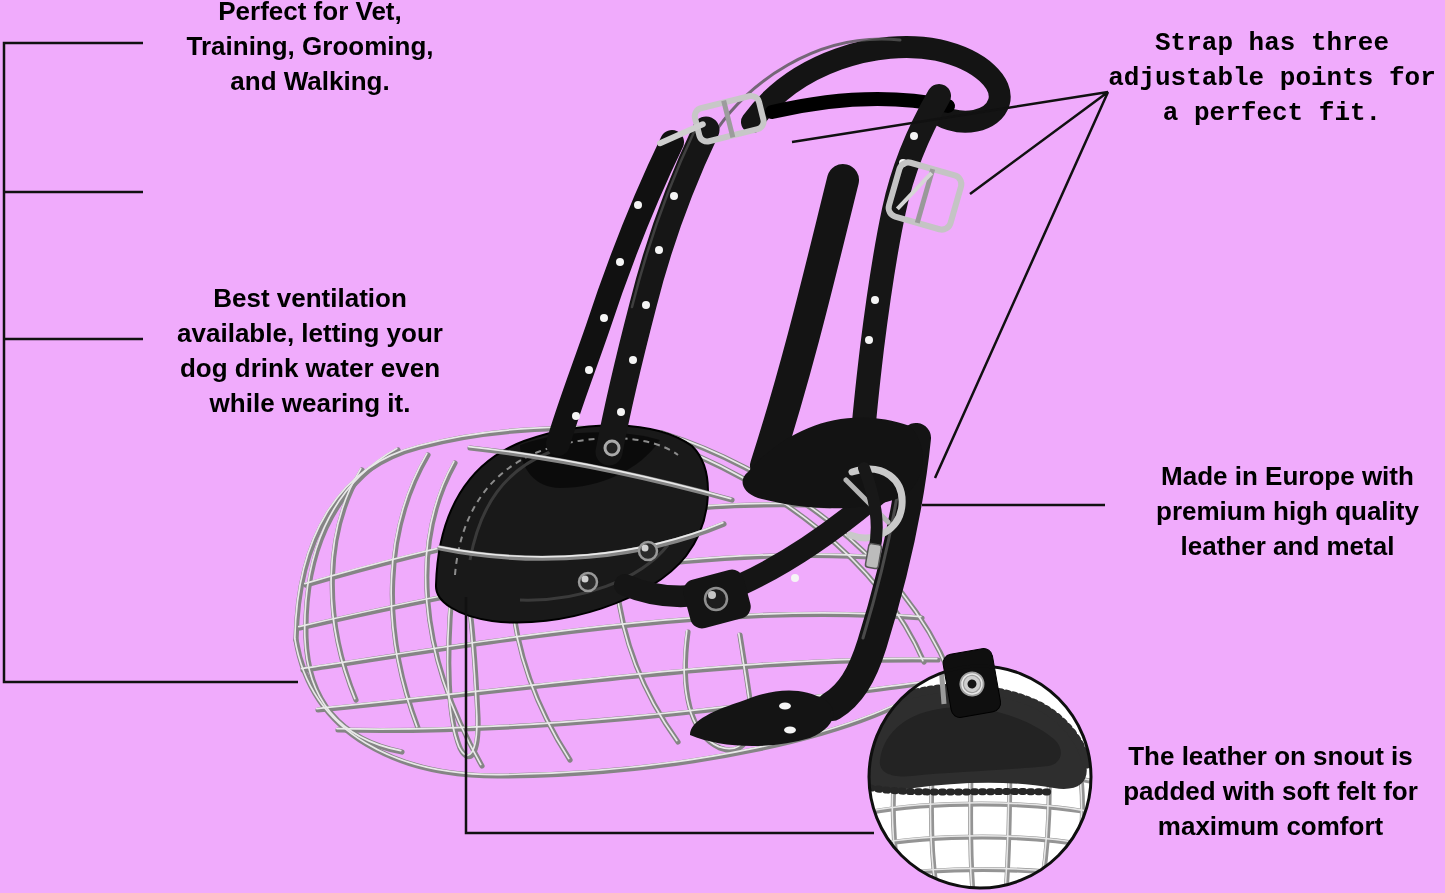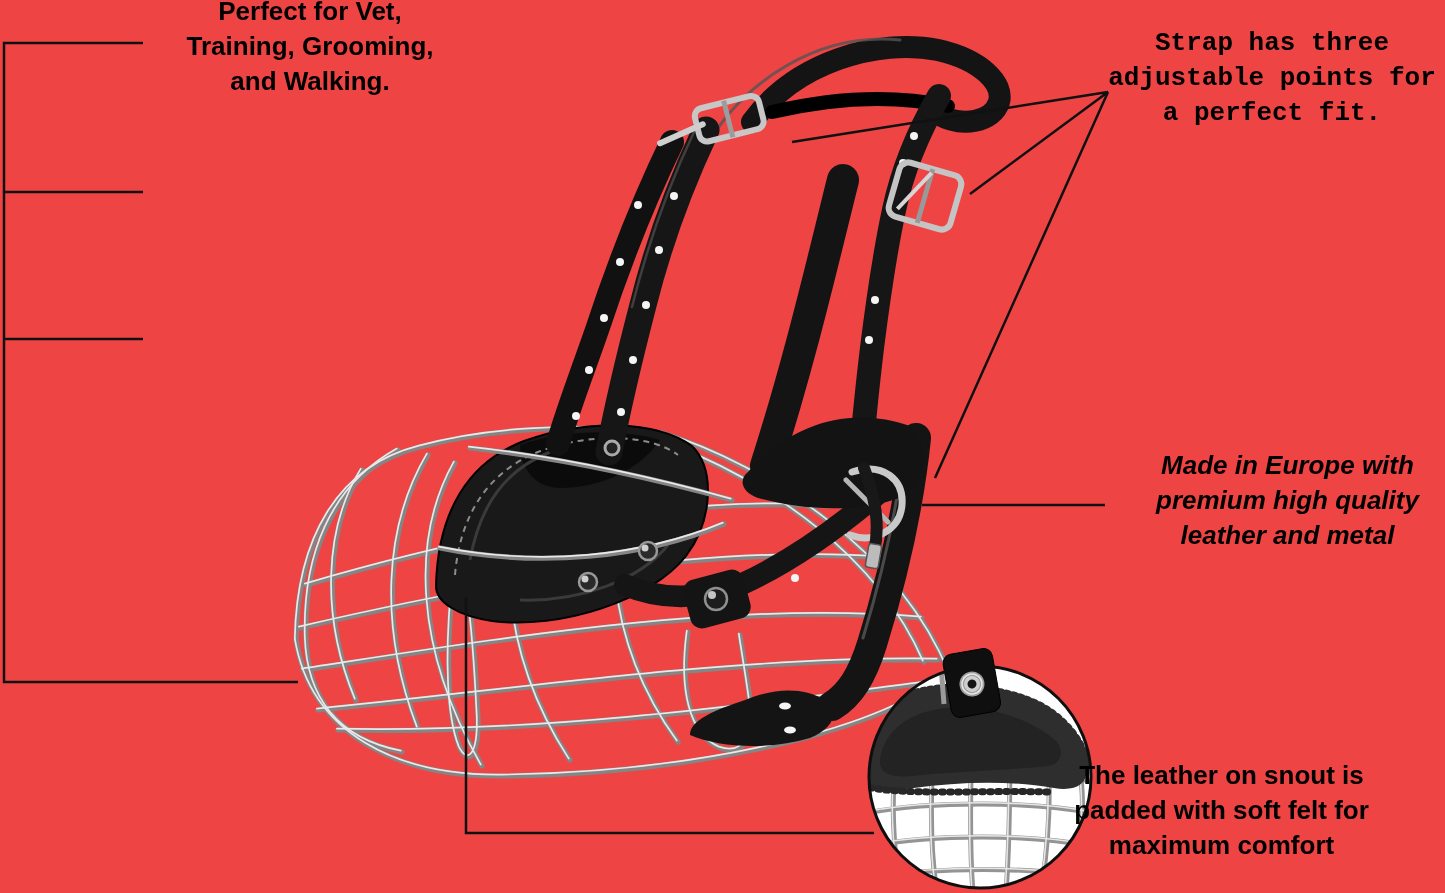--- a/index.html
+++ b/index.html
@@ -1,30 +1,30 @@
 <!DOCTYPE html>
 <html><head>
 <meta charset="utf-8">
 <style>
   html,body{margin:0;padding:0;background:#ffffff;}
   .canvas{
-    position:relative;width:1445px;height:893px;overflow:hidden;background:#ef4444;
+    position:relative;width:1445px;height:893px;overflow:hidden;background:#f0abfc;
     font-family:"Liberation Sans","DejaVu Sans",sans-serif;
   }
   #svgart{position:absolute;left:0;top:0;width:1445px;height:893px;}
   .note{
     position:absolute;font-weight:700;font-size:26px;line-height:35px;
     text-align:center;white-space:pre-line;color:#000;
   }
   .n1{left:150px;top:-6px;width:320px;}
   .n2{left:150px;top:135px;width:320px;}
   .n3{left:150px;top:281px;width:320px;}
   .n4{left:1098px;top:26px;width:348px;font-family:Liberation Mono, monospace;}
-  .n5{left:1130px;top:448px;width:315px;font-style:italic;}
-  .n6{left:1047px;top:739px;width:349px;margin-top:19px;}
+  .n5{left:1130px;top:459px;width:315px;}
+  .n6{left:1096px;top:739px;width:349px;}
 </style>
 </head>
 <body>
 
 <div class="canvas">
 
   <svg id="svgart" viewBox="0 0 1445 893" xmlns="http://www.w3.org/2000/svg">
     <defs>
       <g id="wiresBack">
         <path d="M296,640 C298,540 338,468 420,447 C490,428 575,424 662,433"></path>
@@ -176,20 +176,24 @@
         <circle cx="972" cy="684" r="8" fill="#cfcfcf"></circle>
         <circle cx="972" cy="684" r="4.5" fill="#151515"></circle>
       </g>
       <circle cx="980" cy="777" r="111" fill="none" stroke="#0f0f0f" stroke-width="3"></circle>
     </g>
   </svg>
 
   <div class="note n1">Perfect for Vet,
 Training, Grooming,
 and Walking.</div>
+  <div class="note n3">Best ventilation
+available, letting your
+dog drink water even
+while wearing it.</div>
   <div class="note n4">Strap has three
 adjustable points for
 a perfect fit.</div>
   <div class="note n5">Made in Europe with
 premium high quality
 leather and metal</div>
   <div class="note n6">The leather on snout is
 padded with soft felt for
 maximum comfort</div>
 

